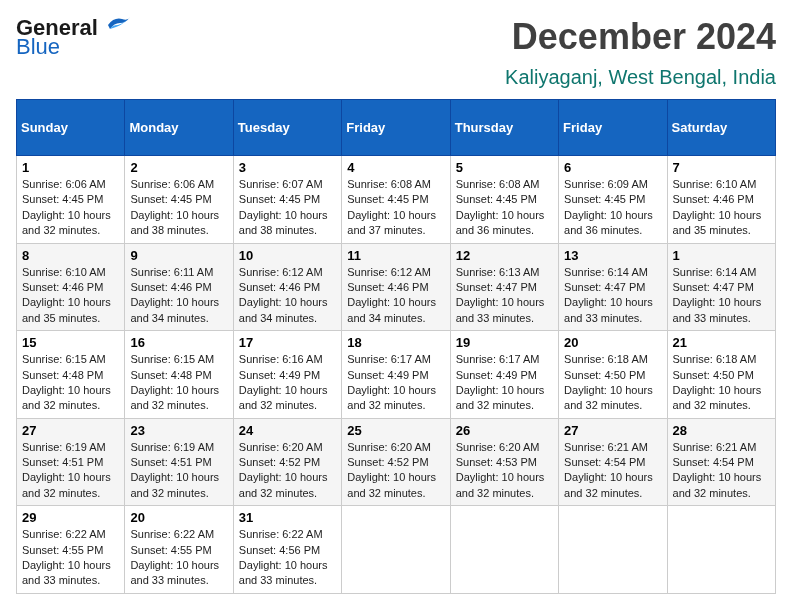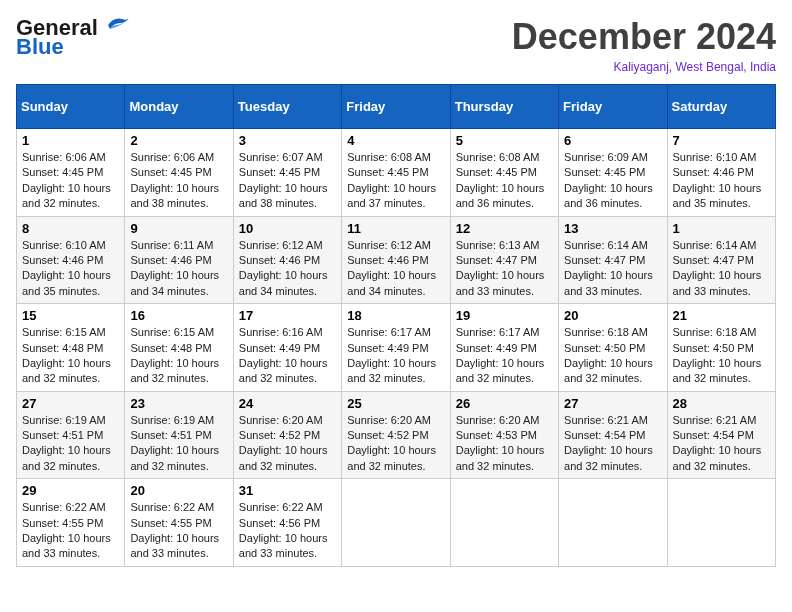--- a/index.html
+++ b/index.html
@@ -23,33 +23,33 @@
     }
     .title-area {
       text-align: right;
     }
     .month-title {
       font-size: 36px;
       font-weight: bold;
       color: #404040;
     }
     .location {
-      font-size: 12px;
-      color: #6d28d9;
-      margin-top: 2px;
+      font-size: 20px;
+      color: #0f766e;
+      margin-top: 8px;
     }
     .calendar {
       width: 100%;
       border-collapse: collapse;
       font-size: 11px;
     }
     .calendar th {
       background: #1565c0;
       color: #fff;
-      padding: 14px 4px;
+      padding: 20px 4px;
       text-align: left;
       font-size: 13px;
       font-weight: bold;
       border: 1px solid #0d47a1;
     }
     .calendar td {
       border: 1px solid #ccc;
       vertical-align: top;
       padding: 4px 5px;
       width: 108px;
@@ -81,21 +81,21 @@
   <div class="logo">
     <div style="display:flex;align-items:center;">
       <span style="font-size:22px;font-weight:bold;line-height:1.1;">
         <span style="color:#1a1a1a;">General</span>
       </span>
       <svg width="32" height="22" viewBox="0 0 32 22" style="margin-left:2px;margin-top:-4px;">
         <path d="M8,10 Q14,2 22,4 Q28,6 30,2 Q26,8 20,8 Q14,8 10,14 Z" fill="#1565c0"></path>
         <path d="M10,14 Q12,10 18,10 Q24,8 28,4 Q22,10 16,12 Z" fill="#42a5f5"></path>
       </svg>
     </div>
-    <div style="font-size:22px;font-weight:bold;color:#1565c0;margin-top:-6px;">Blue</div>
+    <div style="font-size:22px;font-weight:normal;color:#1565c0;margin-top:-6px;">Blue</div>
   </div>
   <div class="title-area">
     <div class="month-title">December 2024</div>
     <div class="location">Kaliyaganj, West Bengal, India</div>
   </div>
 </div>
 
 <table class="calendar">
   <thead>
     <tr>

